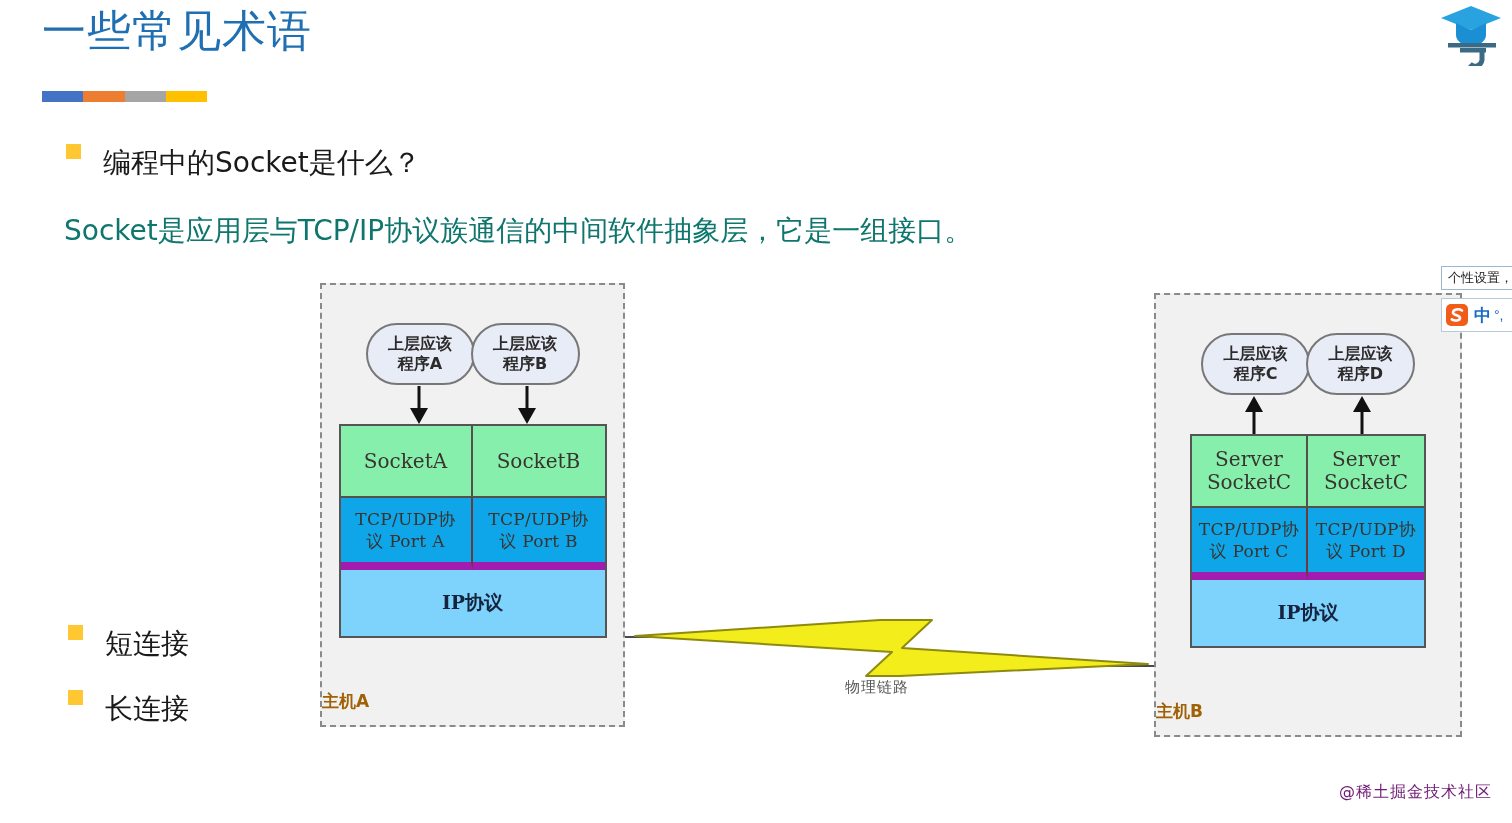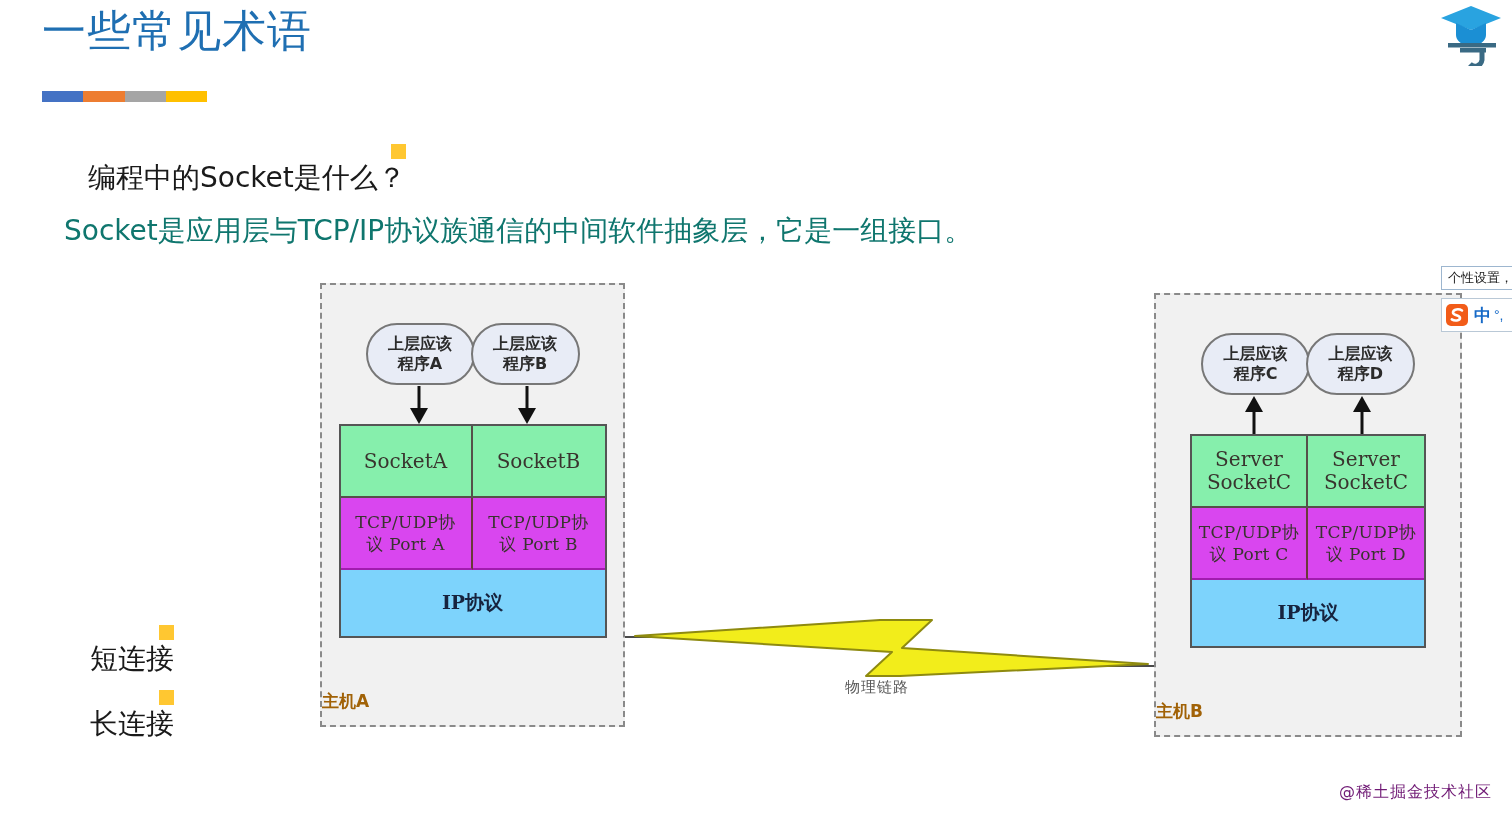--- a/index.html
+++ b/index.html
@@ -13,21 +13,21 @@
     position:absolute;left:42px;top:8px;
     font-size:44px;line-height:1.2;color:#1f6fb2;font-weight:400;
     letter-spacing:1px;
     font-family:Liberation Mono, monospace;
   }
   .accent-bar{position:absolute;left:42px;top:91px;width:165px;height:11px;display:flex;}
   .accent-bar span{flex:1 1 0;height:100%;}
   
   .logo{position:absolute;right:8px;top:2px;width:66px;height:64px;}
   
-  .bullet-row{position:absolute;display:flex;align-items:flex-end;flex-direction:column;}
+  .bullet-row{position:absolute;display:flex;align-items:flex-start;}
   .bullet-sq{width:15px;height:15px;background:#ffc731;flex:0 0 auto;}
   .bullet-txt{margin-left:22px;font-size:28px;color:#1a1a1a;white-space:nowrap;
     font-family:"DejaVu Sans","Liberation Sans",sans-serif;}
   #b-socket{left:66px;top:144px;}
   #b-short{left:68px;top:625px;}
   #b-long{left:68px;top:690px;}
   .body-line{position:absolute;left:64px;top:212px;font-size:28px;color:#0f766e;
     white-space:nowrap;font-family:"DejaVu Sans","Liberation Sans",sans-serif;}
   
   .host{
@@ -61,22 +61,22 @@
     align-items:center;justify-content:center;text-align:center;
     font-family:"DejaVu Serif","Liberation Serif",serif;
     color:#39342e;
   }
   .row-socket .cell{
     background:#86efac;height:72px;font-size:20px;line-height:1.15;
     border-bottom:2px solid #55504a;
   }
   .row-socket .cell:first-child{border-right:2px solid #55504a;}
   .row-tcp .cell{
-    background:#d946ef;height:72px;font-size:17px;line-height:1.3;
-    border-bottom:2px solid #a21caf;letter-spacing:.3px;
+    background:#0ea5e9;height:72px;font-size:17px;line-height:1.3;
+    border-bottom:8px solid #a21caf;letter-spacing:.3px;
   }
   .row-tcp .cell:first-child{border-right:2px solid #6b3a3a;}
   .row-ip{
     background:#7dd3fc;height:66px;display:flex;align-items:center;
     justify-content:center;font-size:19px;font-weight:bold;color:#17233e;
     font-family:"DejaVu Serif","Liberation Serif",serif;
   }
   
   .link-layer{position:absolute;left:0;top:0;width:1512px;height:823px;pointer-events:none;}
   .link-label{

